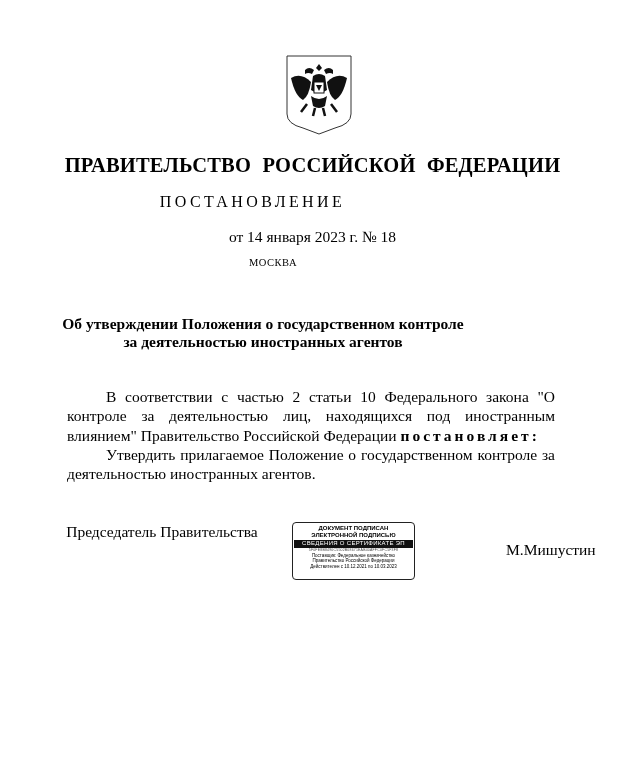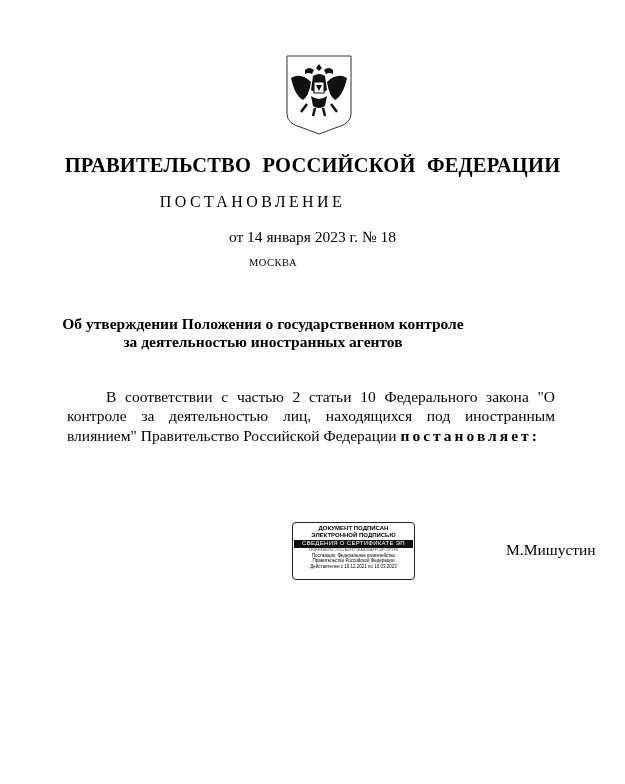--- a/index.html
+++ b/index.html
@@ -45,23 +45,25 @@
 <div class="doc-date">от 14 января 2023 г.  №  18</div>
 <div class="doc-place">МОСКВА</div>
 
 <div class="subject">
   <div>Об утверждении Положения о государственном контроле</div>
   <div>за деятельностью иностранных агентов</div>
 </div>
 
 <div class="body">
   <p class="first"><span>В соответствии с частью 2 статьи 10 Федерального закона "О контроле за деятельностью лиц, находящихся под иностранным влиянием" Правительство Российской Федерации </span><span class="spaced">постановляет:</span></p>
+  <p>Утвердить прилагаемое Положение о государственном контроле за деятельностью иностранных агентов.</p>
 </div>
 
 <div class="sig-left">
+  <div>Председатель Правительства</div>
 </div>
 
 <div class="stamp">
   <div class="h1">ДОКУМЕНТ ПОДПИСАН</div>
   <div class="h1" style="margin-top:0">ЭЛЕКТРОННОЙ ПОДПИСЬЮ</div>
   <div class="bar">СВЕДЕНИЯ О СЕРТИФИКАТЕ ЭП</div>
   <div class="serial">5F0FE8B8490C5502B08671EAB40AFFC0FC5F3F8</div>
   <div class="info">Поставщик: Федеральное казначейство</div>
   <div class="info">Правительство Российской Федерации</div>
   <div class="info">Действителен с 10.12.2021 по 10.03.2023</div>

